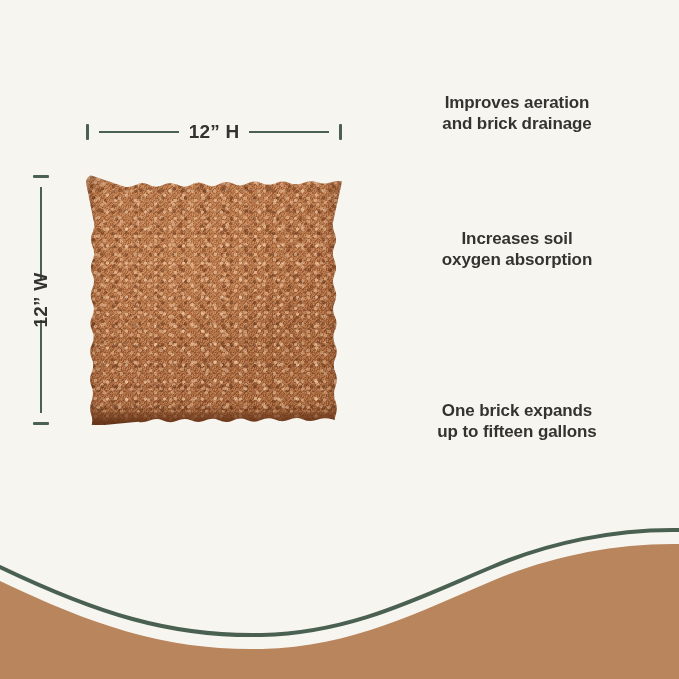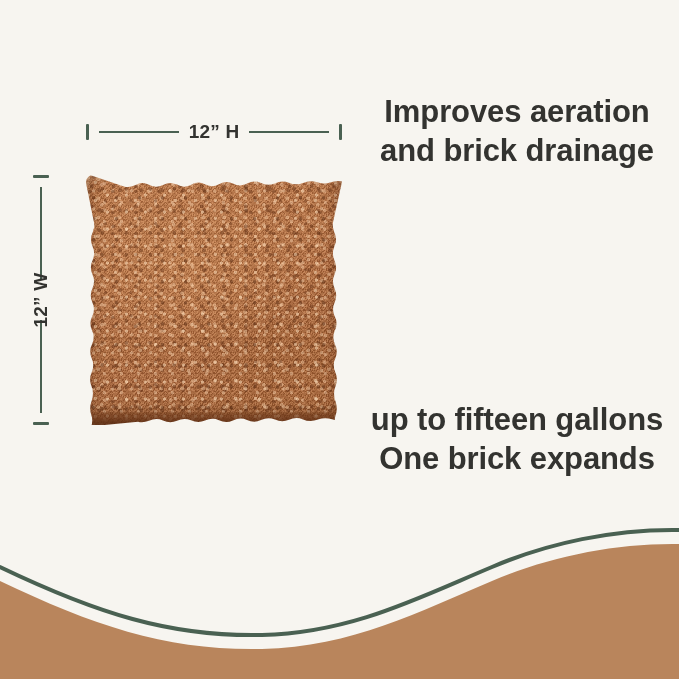--- a/index.html
+++ b/index.html
@@ -134,21 +134,21 @@
     top: 80px;
     width: 318px;
     height: 410px;
   }
   .benefit {
     position: absolute;
     left: 0;
     width: 100%;
     text-align: center;
     color: #333330;
-    font-size: 31px;
+    font-size: 17px;
     font-weight: bold;
     line-height: 1.26;
     letter-spacing: -.1px;
   }
   .benefit.b1 { top: 12px; }
   .benefit.b2 { top: 148px; }
   .benefit.b3 { top: 320px; }
 
   
   .wave {
@@ -215,24 +215,26 @@
       </svg>
     </div>
   </div>
 
   <div class="benefits">
     <div class="benefit b1">
       <div>Improves aeration</div>
       <div>and brick drainage</div>
     </div>
     <div class="benefit b2">
+      <div>Increases soil</div>
+      <div>oxygen absorption</div>
     </div>
     <div class="benefit b3">
+      <div>One brick expands</div>
       <div>up to fifteen gallons</div>
-      <div>One brick expands</div>
     </div>
   </div>
 
   <div class="wave">
     <svg viewBox="0 0 679 160" preserveAspectRatio="none" aria-hidden="true">
       <path d="M0,62 C96,108 170,132 262,130 C352,128 420,92 492,62
                C548,38 614,24 679,25 L679,160 L0,160 Z" fill="#b9855c"></path>
       <path d="M0,48 C96,94 170,118 262,116 C352,114 420,78 492,48
                C548,24 614,10 679,11" fill="none" stroke="#4a6152" stroke-width="4" stroke-linecap="round"></path>
     </svg>

